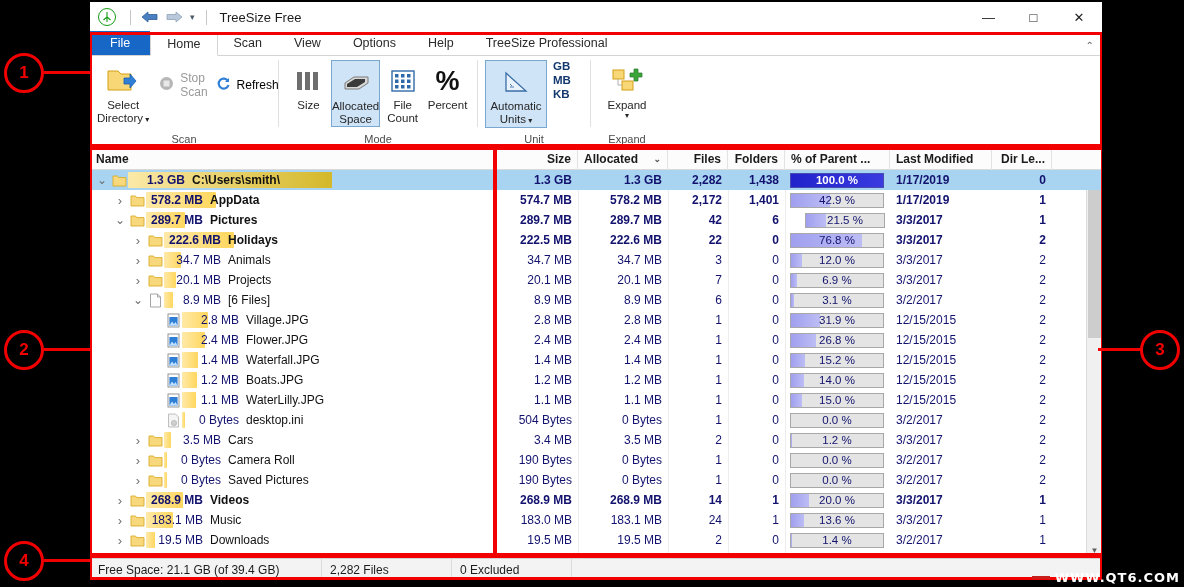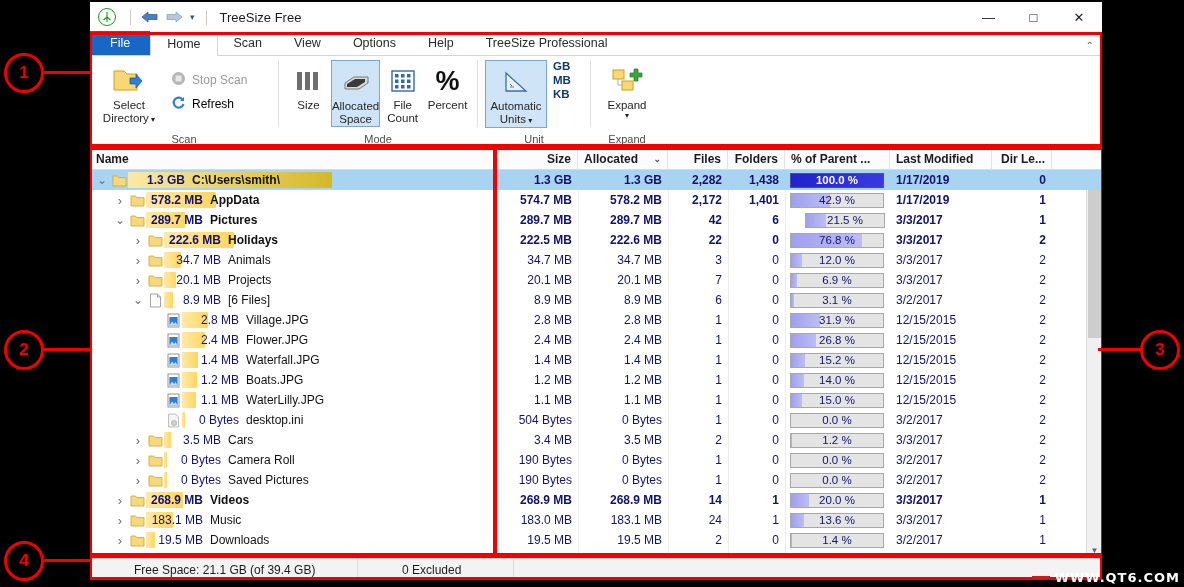--- a/index.html
+++ b/index.html
@@ -139,21 +139,21 @@
   .sb-arrow { height:16px; display:flex; align-items:center; justify-content:center;
               font-size:8px; color:#606060; }
   .sb-thumb { position:absolute; left:1px; right:1px; top:18px; height:150px; background:#cdcdcd; }
 
   
   .statusbar {
     height: 22px; display:flex; align-items:center; background:#f3f3f3;
     border-top:1px solid #d4d4d4; font-size:12px; color:#1b1b1b;
   }
   .sb-cell { padding: 0 8px; height:22px; display:flex; align-items:center;
-             border-right:1px solid #dcdcdc;margin-left:36px; }
+             border-right:1px solid #dcdcdc; }
 
   
   .watermark {
     position:absolute; right:4px; bottom:2px; z-index:40;
     display:flex; align-items:center; gap:5px;
   }
   .wm-dash { width:18px; height:3px; background:#c81e1e; }
   .wm-text { color:#fff; font-size:13px; font-weight:bold; letter-spacing:1px;
              font-family:"DejaVu Sans", sans-serif; }
 </style>
@@ -229,21 +229,21 @@
           <div class="bigbtn">
             <div class="glyph">
               <svg width="34" height="30" viewBox="0 0 34 30">
                 <path d="M2 5 h10 l3 3 h10 v16 h-23 z" fill="#f7d776" stroke="#d4a017" stroke-width="1"></path>
                 <path d="M18 18 L18 12 L24 12 L24 8 L30 15 L24 22 L24 18 Z" fill="#2f7fd6" stroke="#1b5ea8" stroke-width="0.8"></path>
               </svg>
             </div>
             <div>Select</div>
             <div style="white-space:nowrap;"><span>Directory</span><span style="font-size:8px;"> ▾</span></div>
           </div>
-          <div style="display:flex; flex-direction:column; padding-top:8px; margin-left:6px;">
+          <div style="display:flex; flex-direction:row; padding-top:8px; margin-left:6px;">
             <div class="smallbtn dim">
               <span>
                 <svg width="15" height="15" viewBox="0 0 15 15">
                     <circle cx="7.5" cy="7.5" r="6.5" fill="#b6b6b6"></circle>
                     <rect x="4.5" y="4.5" width="6" height="6" fill="#e8e8e8"></rect>
                   </svg>
               </span>
               <span>Stop Scan</span>
             </div>
             <div class="smallbtn">
@@ -927,20 +927,21 @@
               </div>
             </div>
             <div class="dcell l" style="width: 102px;">3/2/2017</div>
             <div class="dcell r" style="width: 60px;">1</div>
           </div>
         </div>
     </div>
 
     <div class="statusbar">
       <div class="sb-cell" style="width:232px;">Free Space: 21.1 GB  (of 39.4 GB)</div>
+      <div class="sb-cell" style="width:130px;">2,282  Files</div>
       <div class="sb-cell" style="width:120px;">0 Excluded</div>
       <div class="sb-cell" style="flex:1; border-right:none;"></div>
     </div>
 
     <div class="hl" style="left:-1px; top:30px; width:1014px; height:115px;"></div>
     <div class="hl" style="left:-1px; top:145px; width:407px; height:409px;"></div>
     <div class="hl" style="left:404px; top:145px; width:610px; height:409px;"></div>
     <div class="hl" style="left:-1px; top:553px; width:1014px; height:25px;"></div>
   </div>
 

